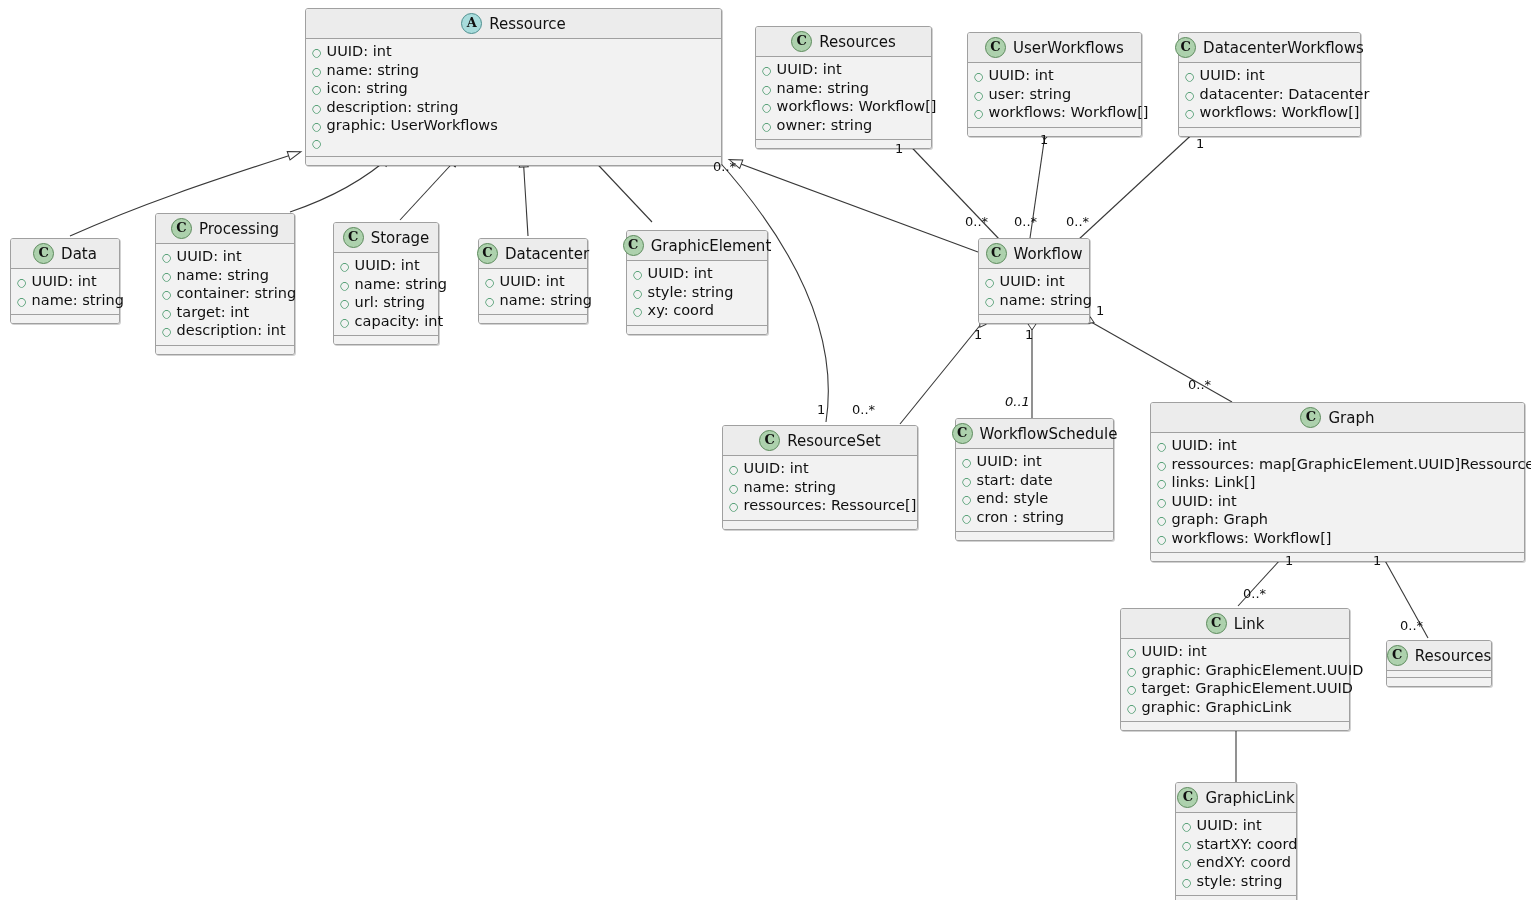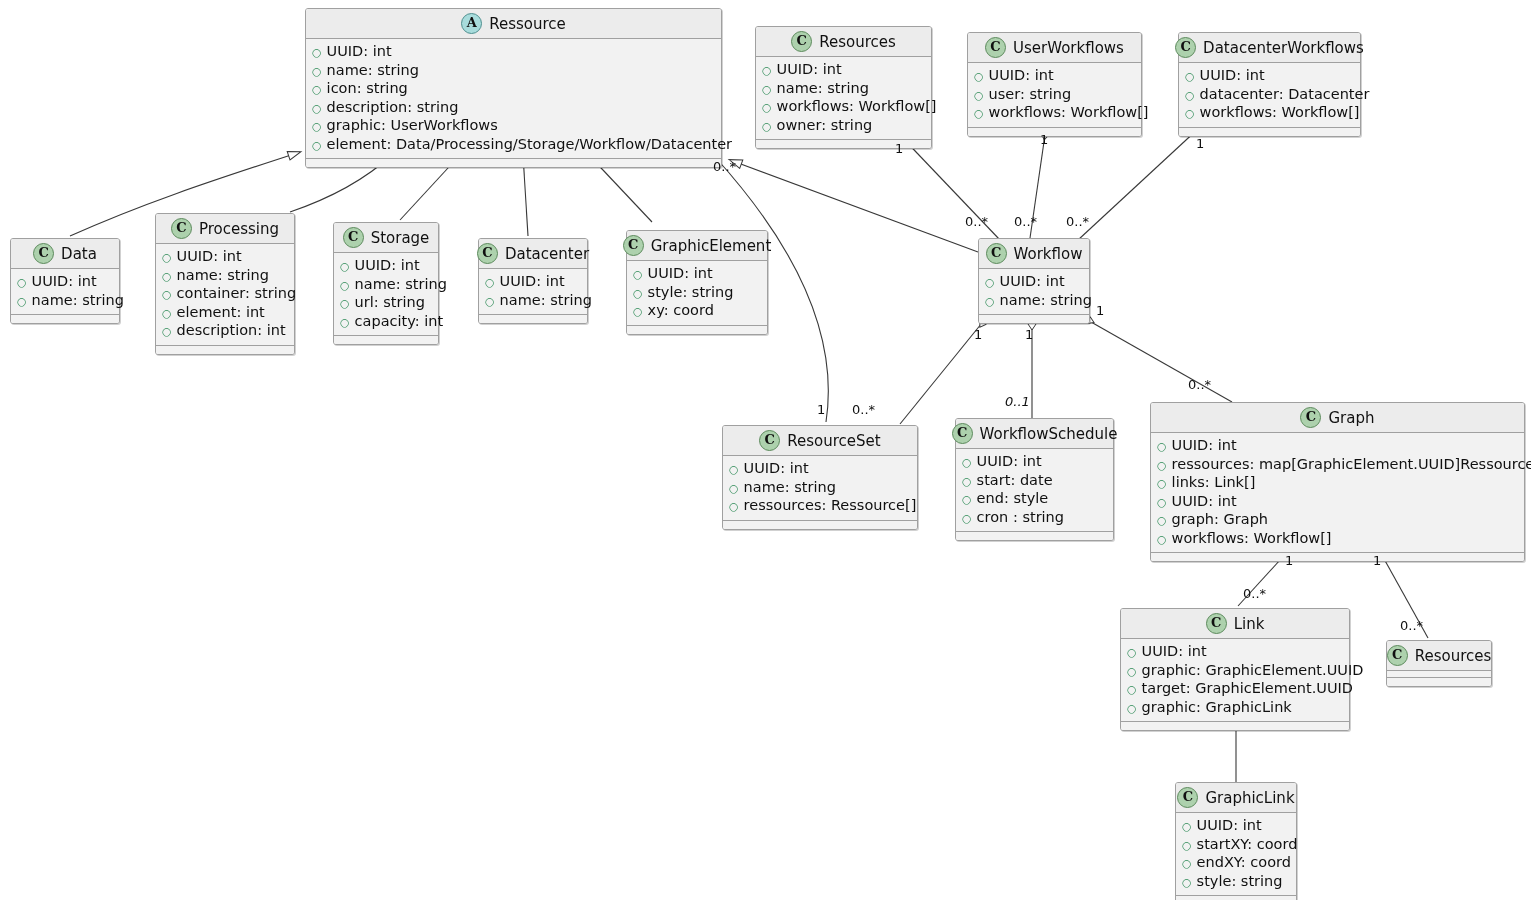--- a/index.html
+++ b/index.html
@@ -182,21 +182,20 @@
         <div class="attr-row">
           <span class="attr-bullet">○</span>
           <span>description: string</span>
         </div>
         <div class="attr-row">
           <span class="attr-bullet">○</span>
           <span>graphic: UserWorkflows</span>
         </div>
         <div class="attr-row">
           <span class="attr-bullet">○</span>
-          <span>element: Data/Processing/Storage/Workflow/Datacenter</span>
         </div>
       </div>
       <div class="cls-ops"></div>
     </div>
     <div class="uml-class" style="left: 10px; top: 238px; width: 110px;">
       <div class="cls-header">
         <div class="cls-icon">C</div>
         <div class="cls-title">Data</div>
       </div>
       <div class="cls-attrs">
@@ -224,21 +223,21 @@
         <div class="attr-row">
           <span class="attr-bullet">○</span>
           <span>name: string</span>
         </div>
         <div class="attr-row">
           <span class="attr-bullet">○</span>
           <span>container: string</span>
         </div>
         <div class="attr-row">
           <span class="attr-bullet">○</span>
-          <span>element: int</span>
+          <span>target: int</span>
         </div>
         <div class="attr-row">
           <span class="attr-bullet">○</span>
           <span>description: int</span>
         </div>
       </div>
       <div class="cls-ops"></div>
     </div>
     <div class="uml-class" style="left: 333px; top: 222px; width: 106px;">
       <div class="cls-header">

